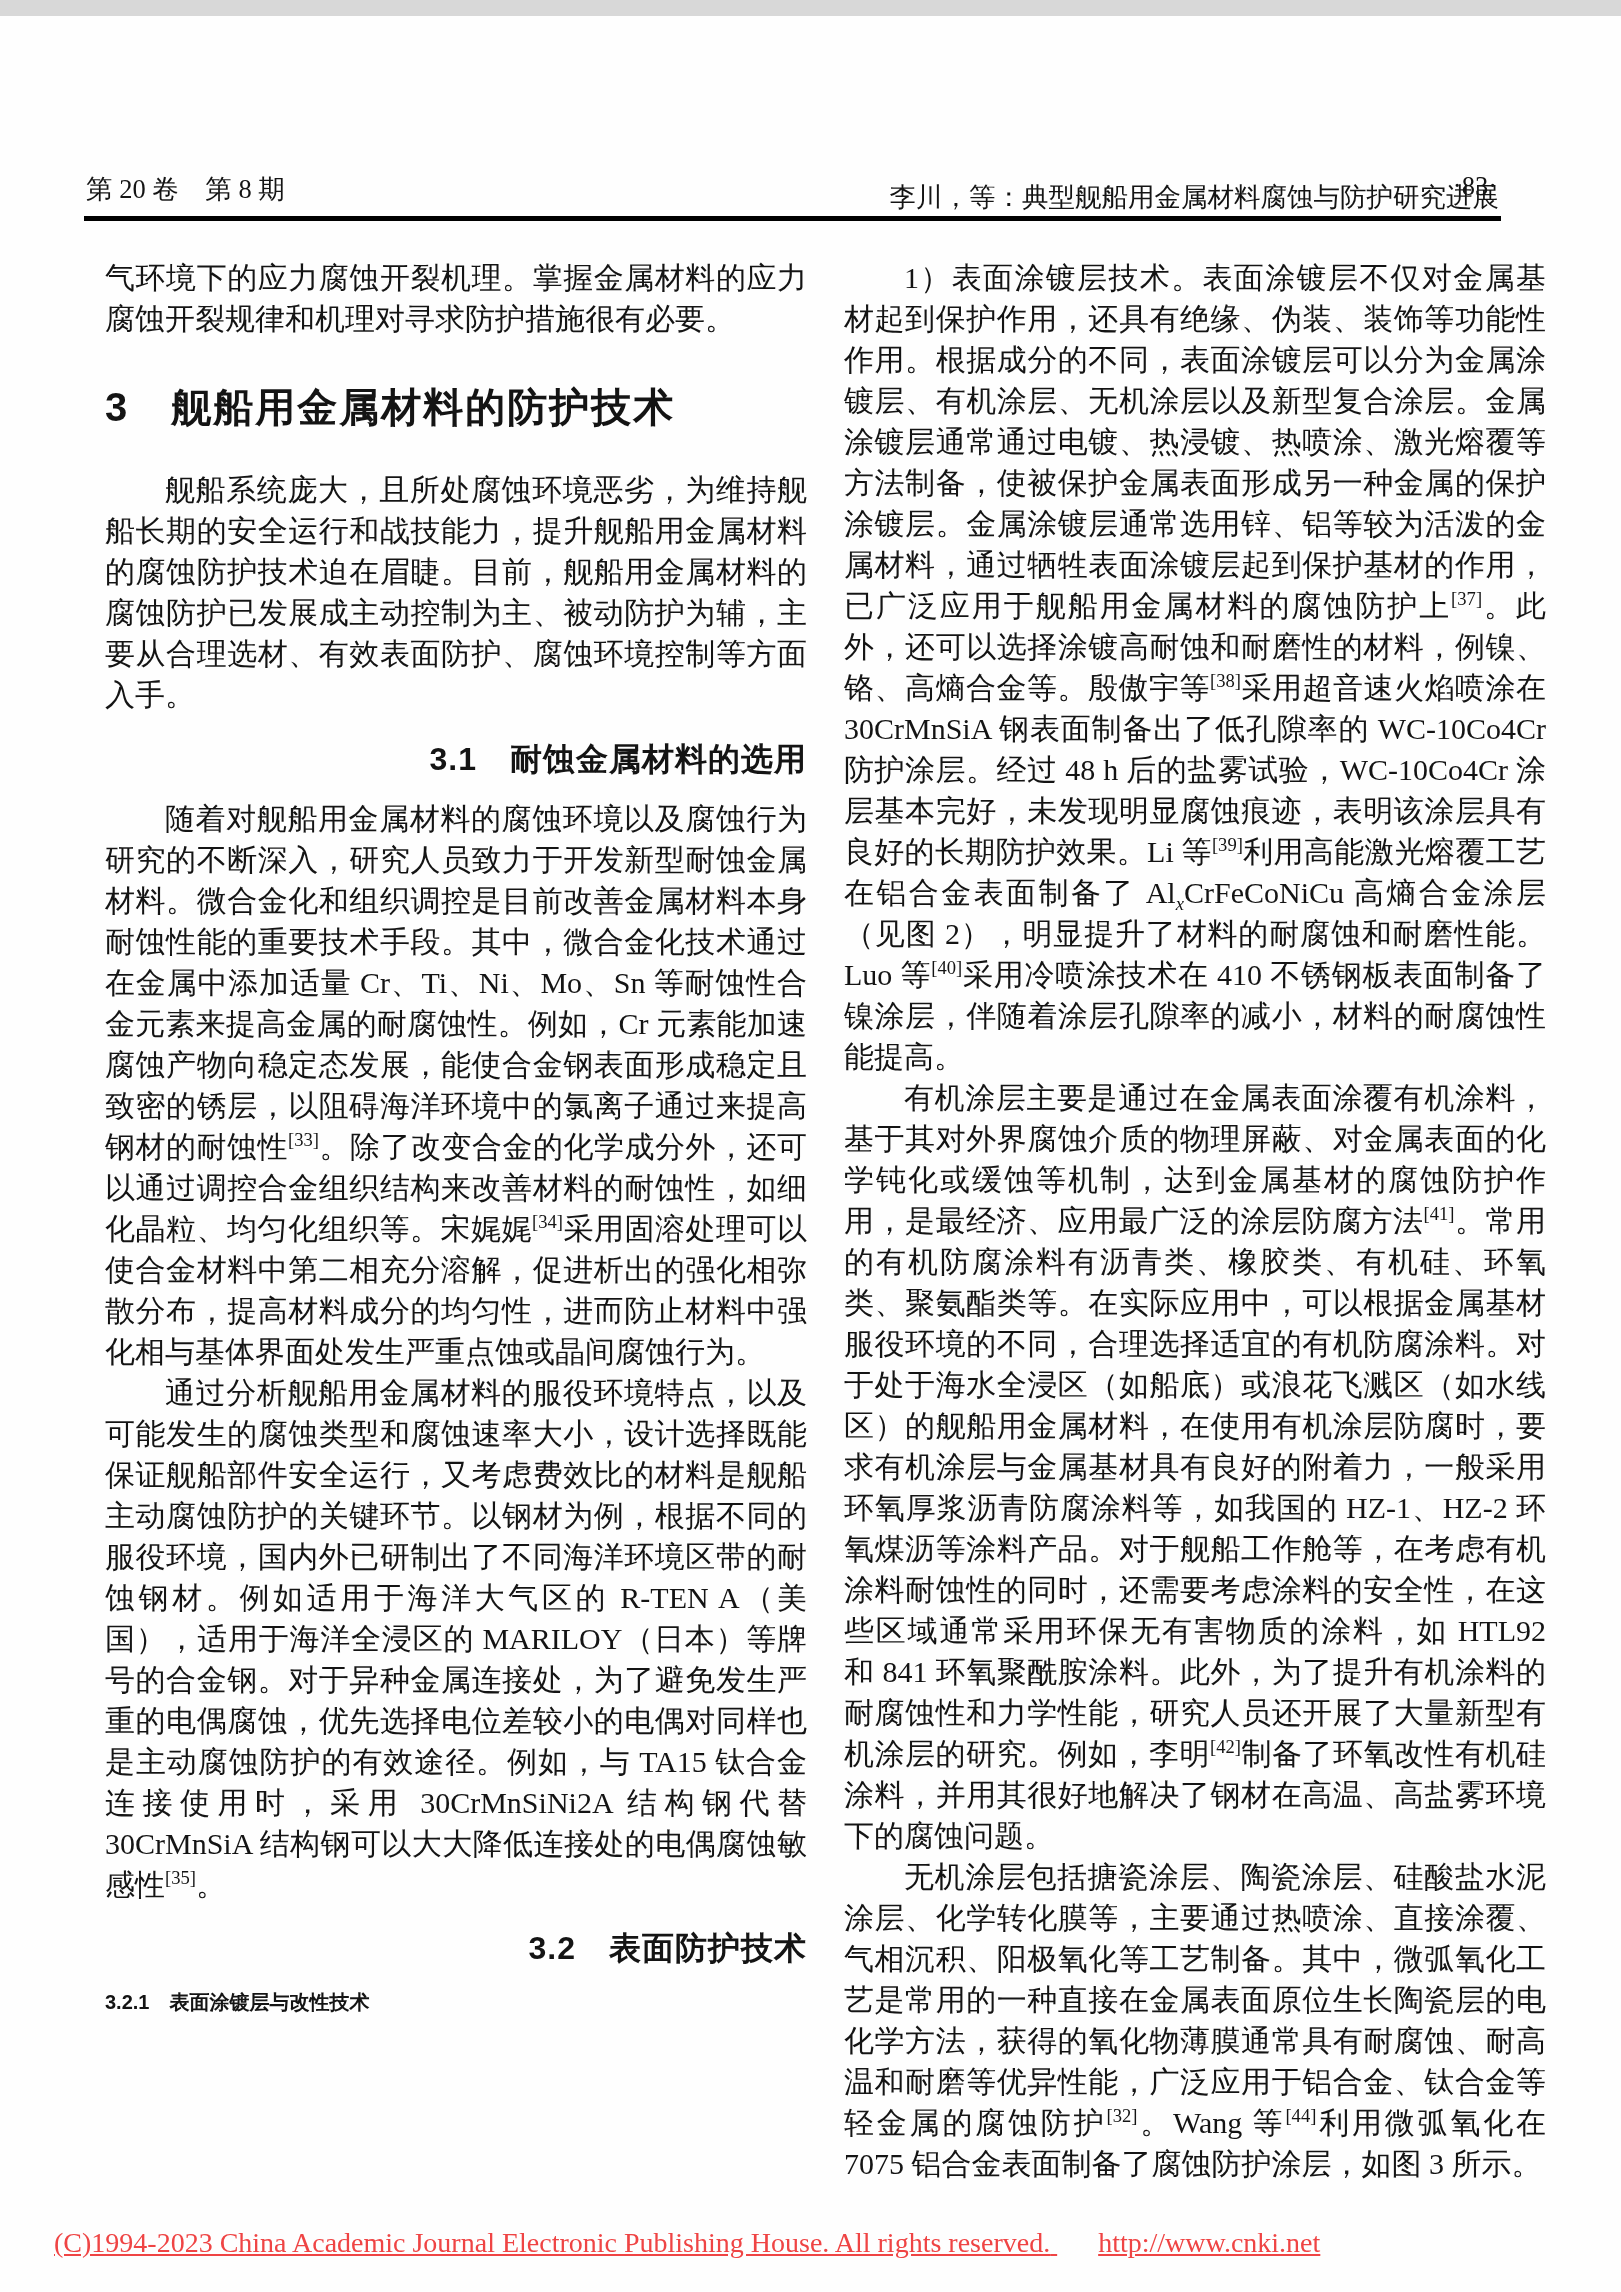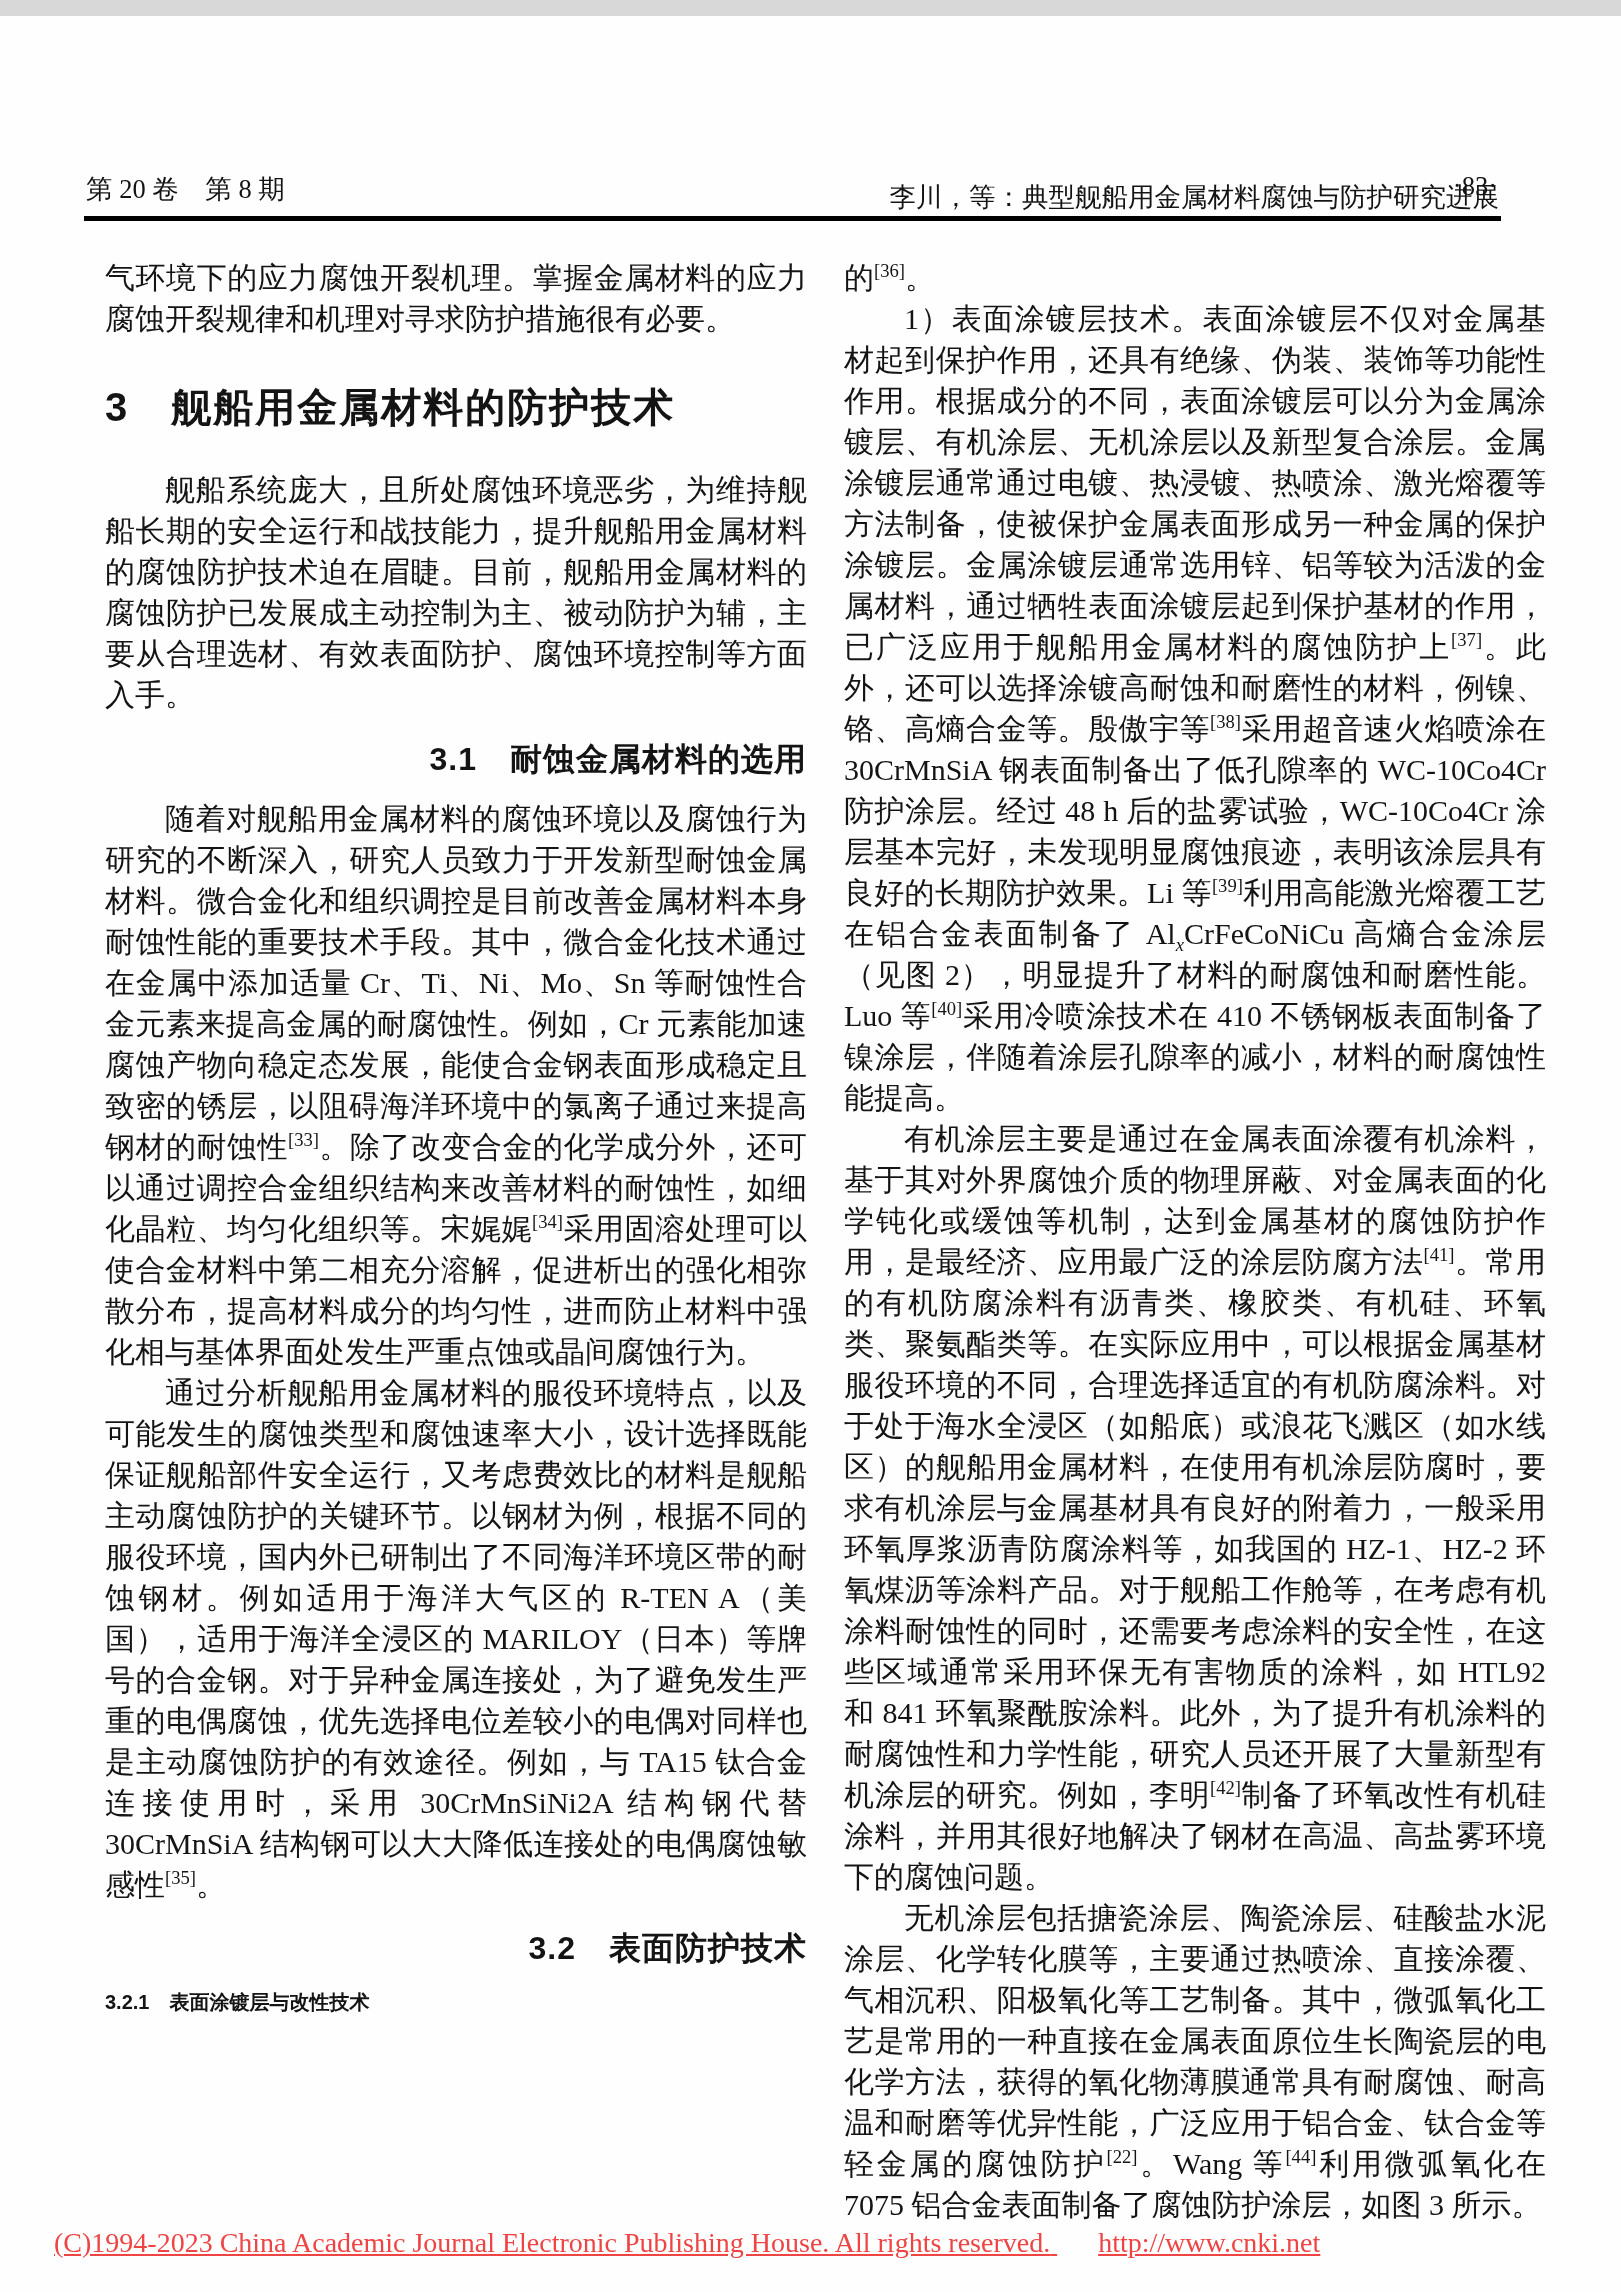--- a/index.html
+++ b/index.html
@@ -75,24 +75,23 @@
         <p class="para noindent"><span>气环境下的应力腐蚀开裂机理。掌握金属材料的应力腐蚀开裂规律和机理对寻求防护措施很有必要。</span></p>
         <div class="h1">3　舰船用金属材料的防护技术</div>
         <p class="para"><span>舰船系统庞大，且所处腐蚀环境恶劣，为维持舰船长期的安全运行和战技能力，提升舰船用金属材料的腐蚀防护技术迫在眉睫。目前，舰船用金属材料的腐蚀防护已发展成主动控制为主、被动防护为辅，主要从合理选材、有效表面防护、腐蚀环境控制等方面入手。</span></p>
         <div class="h2">3.1　耐蚀金属材料的选用</div>
         <p class="para"><span>随着对舰船用金属材料的腐蚀环境以及腐蚀行为研究的不断深入，研究人员致力于开发新型耐蚀金属材料。微合金化和组织调控是目前改善金属材料本身耐蚀性能的重要技术手段。其中，微合金化技术通过在金属中添加适量 Cr、Ti、Ni、Mo、Sn 等耐蚀性合金元素来提高金属的耐腐蚀性。例如，Cr 元素能加速腐蚀产物向稳定态发展，能使合金钢表面形成稳定且致密的锈层，以阻碍海洋环境中的氯离子通过来提高钢材的耐蚀性</span><sup class="cite">[33]</sup><span>。除了改变合金的化学成分外，还可以通过调控合金组织结构来改善材料的耐蚀性，如细化晶粒、均匀化组织等。宋娓娓</span><sup class="cite">[34]</sup><span>采用固溶处理可以使合金材料中第二相充分溶解，促进析出的强化相弥散分布，提高材料成分的均匀性，进而防止材料中强化相与基体界面处发生严重点蚀或晶间腐蚀行为。</span></p>
         <p class="para"><span>通过分析舰船用金属材料的服役环境特点，以及可能发生的腐蚀类型和腐蚀速率大小，设计选择既能保证舰船部件安全运行，又考虑费效比的材料是舰船主动腐蚀防护的关键环节。以钢材为例，根据不同的服役环境，国内外已研制出了不同海洋环境区带的耐蚀钢材。例如适用于海洋大气区的 R-TEN A（美国），适用于海洋全浸区的 MARILOY（日本）等牌号的合金钢。对于异种金属连接处，为了避免发生严重的电偶腐蚀，优先选择电位差较小的电偶对同样也是主动腐蚀防护的有效途径。例如，与 TA15 钛合金连接使用时，采用 30CrMnSiNi2A 结构钢代替 30CrMnSiA 结构钢可以大大降低连接处的电偶腐蚀敏感性</span><sup class="cite">[35]</sup><span>。</span></p>
         <div class="h2">3.2　表面防护技术</div>
         <div class="h3">3.2.1　表面涂镀层与改性技术</div>
       </div>
     <div class="col" id="col-right">
-        <p class="para noindent"><span>的</span><sup class="cite">[36]</sup><span>。</span></p>
         <p class="para"><span>1）表面涂镀层技术。表面涂镀层不仅对金属基材起到保护作用，还具有绝缘、伪装、装饰等功能性作用。根据成分的不同，表面涂镀层可以分为金属涂镀层、有机涂层、无机涂层以及新型复合涂层。金属涂镀层通常通过电镀、热浸镀、热喷涂、激光熔覆等方法制备，使被保护金属表面形成另一种金属的保护涂镀层。金属涂镀层通常选用锌、铝等较为活泼的金属材料，通过牺牲表面涂镀层起到保护基材的作用，已广泛应用于舰船用金属材料的腐蚀防护上</span><sup class="cite">[37]</sup><span>。此外，还可以选择涂镀高耐蚀和耐磨性的材料，例镍、铬、高熵合金等。殷傲宇等</span><sup class="cite">[38]</sup><span>采用超音速火焰喷涂在 30CrMnSiA 钢表面制备出了低孔隙率的 WC-10Co4Cr 防护涂层。经过 48 h 后的盐雾试验，WC-10Co4Cr 涂层基本完好，未发现明显腐蚀痕迹，表明该涂层具有良好的长期防护效果。Li 等</span><sup class="cite">[39]</sup><span>利用高能激光熔覆工艺在铝合金表面制备了 Al</span><sub class="var">x</sub><span>CrFeCoNiCu 高熵合金涂层（见图 2），明显提升了材料的耐腐蚀和耐磨性能。Luo 等</span><sup class="cite">[40]</sup><span>采用冷喷涂技术在 410 不锈钢板表面制备了镍涂层，伴随着涂层孔隙率的减小，材料的耐腐蚀性能提高。</span></p>
         <p class="para"><span>有机涂层主要是通过在金属表面涂覆有机涂料，基于其对外界腐蚀介质的物理屏蔽、对金属表面的化学钝化或缓蚀等机制，达到金属基材的腐蚀防护作用，是最经济、应用最广泛的涂层防腐方法</span><sup class="cite">[41]</sup><span>。常用的有机防腐涂料有沥青类、橡胶类、有机硅、环氧类、聚氨酯类等。在实际应用中，可以根据金属基材服役环境的不同，合理选择适宜的有机防腐涂料。对于处于海水全浸区（如船底）或浪花飞溅区（如水线区）的舰船用金属材料，在使用有机涂层防腐时，要求有机涂层与金属基材具有良好的附着力，一般采用环氧厚浆沥青防腐涂料等，如我国的 HZ-1、HZ-2 环氧煤沥等涂料产品。对于舰船工作舱等，在考虑有机涂料耐蚀性的同时，还需要考虑涂料的安全性，在这些区域通常采用环保无有害物质的涂料，如 HTL92 和 841 环氧聚酰胺涂料。此外，为了提升有机涂料的耐腐蚀性和力学性能，研究人员还开展了大量新型有机涂层的研究。例如，李明</span><sup class="cite">[42]</sup><span>制备了环氧改性有机硅涂料，并用其很好地解决了钢材在高温、高盐雾环境下的腐蚀问题。</span></p>
-        <p class="para"><span>无机涂层包括搪瓷涂层、陶瓷涂层、硅酸盐水泥涂层、化学转化膜等，主要通过热喷涂、直接涂覆、气相沉积、阳极氧化等工艺制备。其中，微弧氧化工艺是常用的一种直接在金属表面原位生长陶瓷层的电化学方法，获得的氧化物薄膜通常具有耐腐蚀、耐高温和耐磨等优异性能，广泛应用于铝合金、钛合金等轻金属的腐蚀防护</span><sup class="cite">[22]</sup><span>。Wang 等</span><sup class="cite">[44]</sup><span>利用微弧氧化在 7075 铝合金表面制备了腐蚀防护涂层，如图 3 所示。</span></p>
+        <p class="para"><span>无机涂层包括搪瓷涂层、陶瓷涂层、硅酸盐水泥涂层、化学转化膜等，主要通过热喷涂、直接涂覆、气相沉积、阳极氧化等工艺制备。其中，微弧氧化工艺是常用的一种直接在金属表面原位生长陶瓷层的电化学方法，获得的氧化物薄膜通常具有耐腐蚀、耐高温和耐磨等优异性能，广泛应用于铝合金、钛合金等轻金属的腐蚀防护</span><sup class="cite">[32]</sup><span>。Wang 等</span><sup class="cite">[44]</sup><span>利用微弧氧化在 7075 铝合金表面制备了腐蚀防护涂层，如图 3 所示。</span></p>
       </div>
   </div>
 
   <div class="footer">
     <span>(C)1994-2023 China Academic Journal Electronic Publishing House. All rights reserved.</span>
     <span class="url">http://www.cnki.net</span>
   </div>
 
 </div>
 

